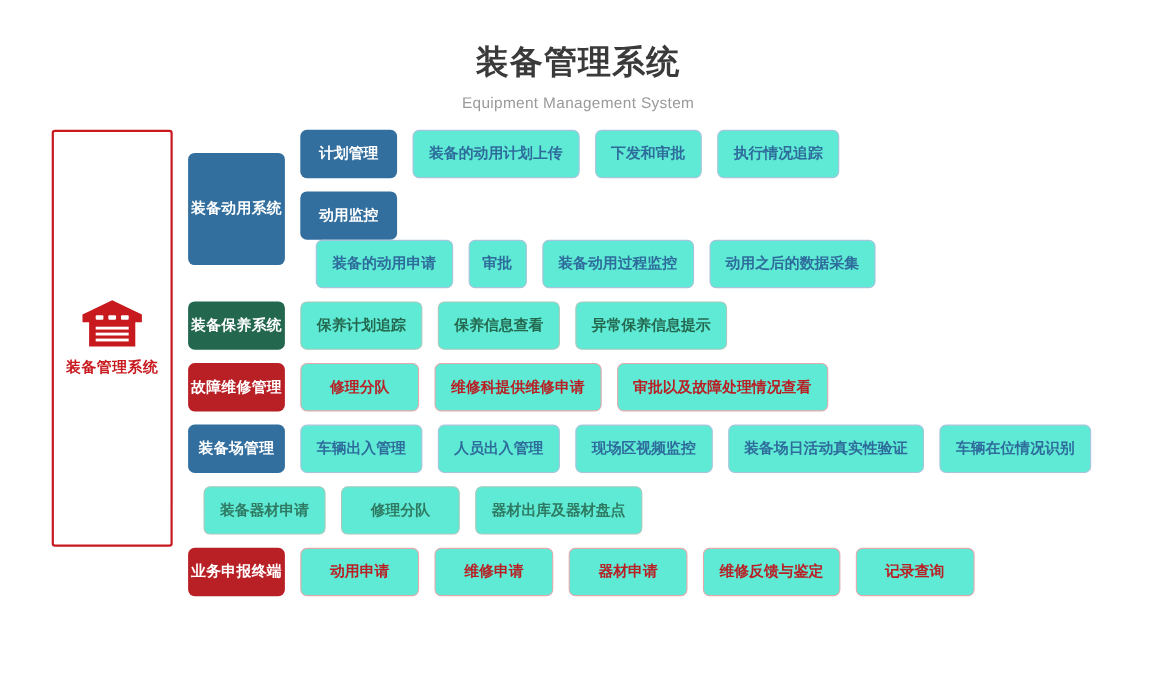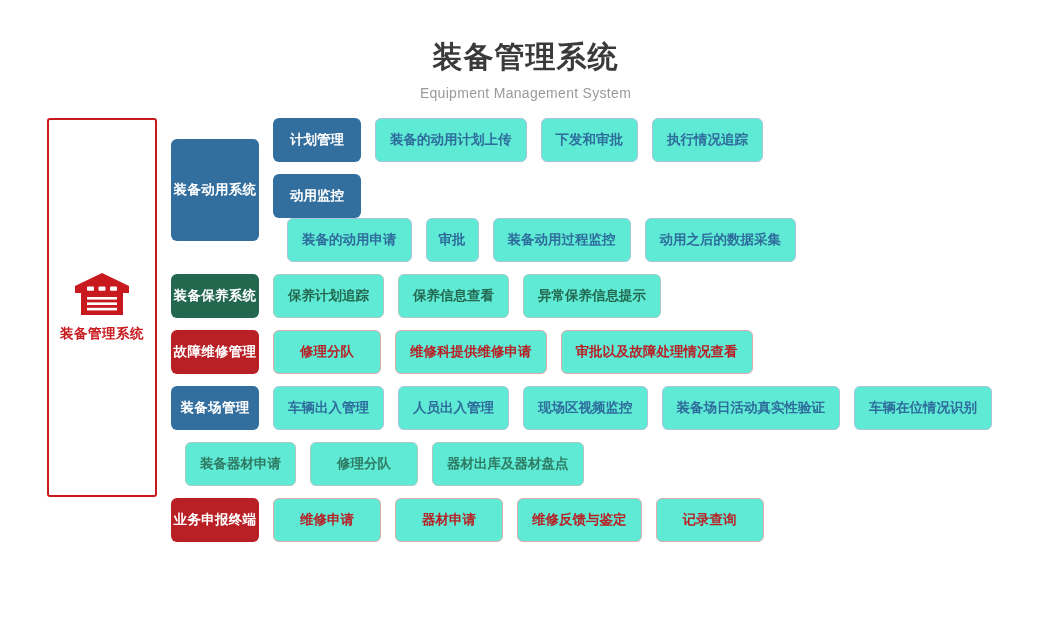--- a/index.html
+++ b/index.html
@@ -163,20 +163,21 @@
       <div class="leaves">
         <div class="chip green2">装备器材申请</div>
         <div class="chip green2" style="padding:0 26px;">修理分队</div>
         <div class="chip green2">器材出库及器材盘点</div>
       </div>
     </div>
 
     <div class="row">
       <div class="cat red">业务申报终端</div>
       <div class="leaves">
+        <div class="chip red" style="padding:0 26px;">动用申请</div>
         <div class="chip red" style="padding:0 26px;">维修申请</div>
         <div class="chip red" style="padding:0 26px;">器材申请</div>
         <div class="chip red">维修反馈与鉴定</div>
         <div class="chip red" style="padding:0 26px;">记录查询</div>
       </div>
     </div>
 
   </div>
 </div>
 

